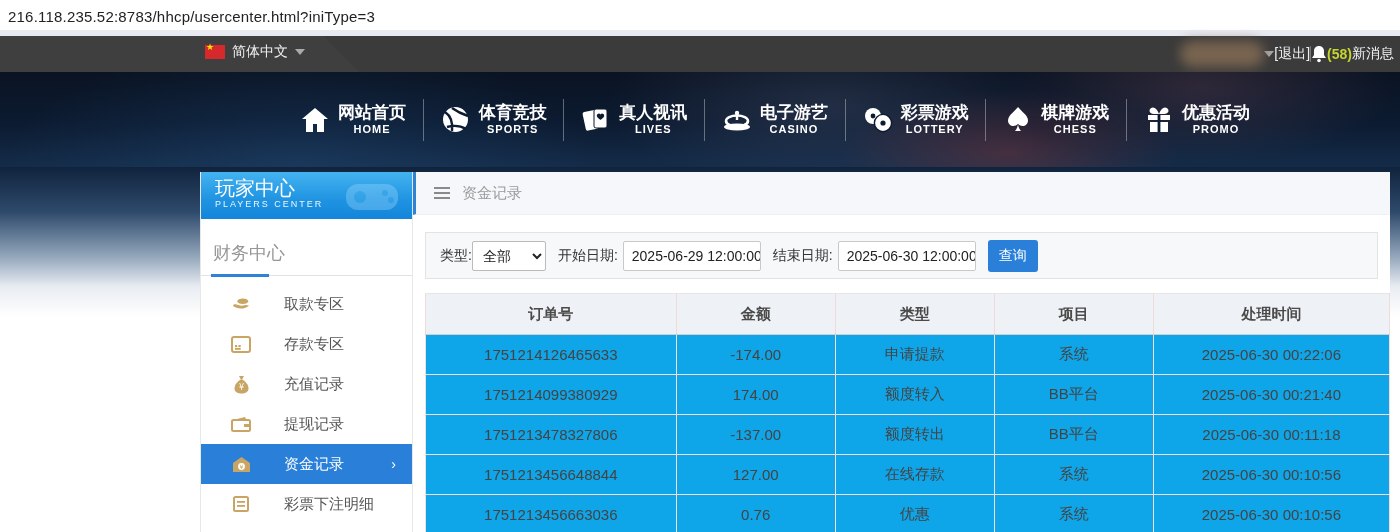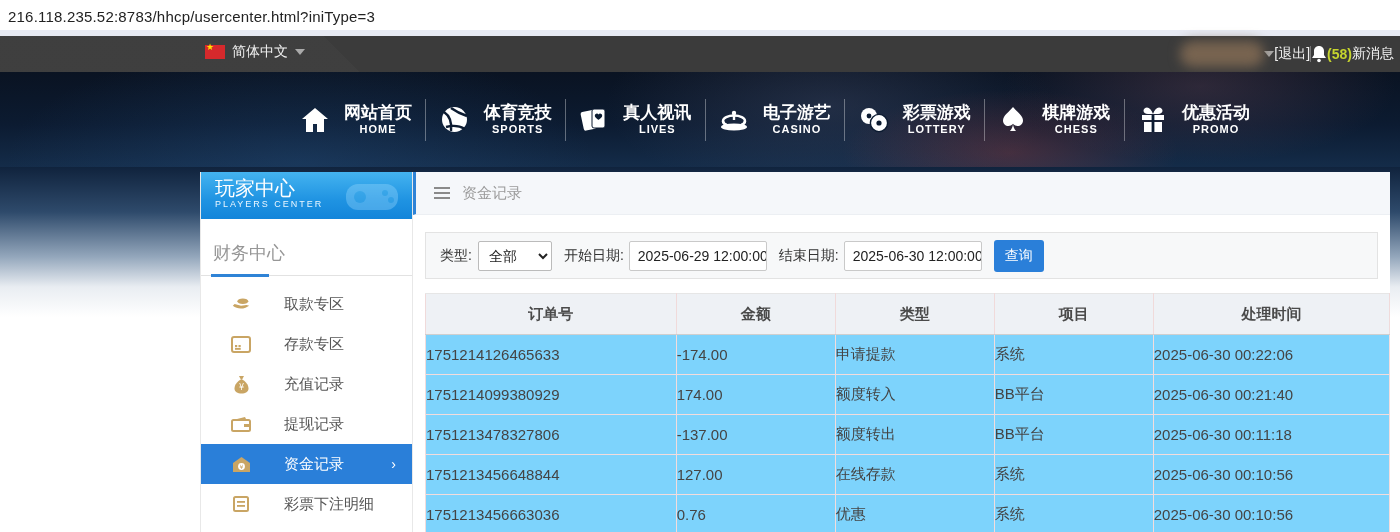--- a/index.html
+++ b/index.html
@@ -32,21 +32,21 @@
   .navbar { position:absolute; left:0; top:72px; width:1400px; height:95px;
     background:
       radial-gradient(240px 90px at 1010px 85%, rgba(150,60,60,.38), transparent 70%),
       radial-gradient(280px 110px at 1200px 15%, rgba(120,80,95,.32), transparent 70%),
       radial-gradient(320px 130px at 830px 35%, rgba(75,85,115,.35), transparent 70%),
       radial-gradient(420px 170px at 300px 95%, rgba(40,85,135,.30), transparent 70%),
       linear-gradient(180deg,#0a1322 0%, #0c1b31 55%, #142c49 100%);
   }
   .nav-strip { position:absolute; left:300px; top:0; width:950px; height:95px;
                display:flex; align-items:center; justify-content:space-between; }
-  .nav-item { display:flex; align-items:center; gap:14px; cursor:pointer; }
+  .nav-item { display:flex; align-items:center; gap:8px; cursor:pointer; }
   .nav-icon { width:30px; height:30px; display:flex; align-items:center; justify-content:center; }
   .nav-icon svg { display:block; }
   .nav-labels { display:flex; flex-direction:column; align-items:center; line-height:1.25; }
   .nav-zh { font-size:17px; font-weight:bold; color:#fff; }
   .nav-en { font-size:11px; font-weight:bold; color:#fff; letter-spacing:1px; }
   .nav-divider { width:1px; height:42px; background:rgba(255,255,255,.35); }
 
   
   .page-bg { position:absolute; left:0; top:167px; width:1400px; height:365px;
     background:linear-gradient(180deg,#10233d 0px,#2e4a6b 45px,#94a7bc 90px,#e9edf2 120px,#ffffff 150px); }
@@ -74,35 +74,35 @@
   .content { position:absolute; left:413px; top:172px; width:977px; height:360px; background:#fff; }
   .crumb-row { position:relative; height:43px; background:#f5f7fa; border-left:3px solid #2f83d6;
                border-bottom:1px solid #eceff3; display:flex; align-items:center; padding-left:18px; gap:12px; }
   .hamburger { width:16px; display:flex; flex-direction:column; gap:3px; cursor:pointer; }
   .hamburger span { height:2px; background:#8a8a8a; }
   .crumb-title { font-size:15px; color:#9a9a9a; }
 
   .filter-bar { position:absolute; left:12px; top:60px; width:953px; height:47px; background:#f7f8f9;
                 border:1px solid #e3e3e3; display:flex; align-items:center; padding-left:14px; }
   .f-label { font-size:14px; color:#333;text-align:center; }
-  .type-select { width:74px; height:30px; margin-left:6px; border:1px solid #bbb; border-radius:2px;
+  .type-select { width:74px; height:30px; border:1px solid #bbb; border-radius:2px;
                  background:#fff; font-size:14px; color:#222; padding-left:6px;
                  font-family:"Liberation Sans",sans-serif; }
   .date-input { width:138px; height:30px; border:1px solid #c9c9c9; border-radius:2px; background:#fff;
                 font-size:14px; color:#222; text-align:left; padding-left:8px; margin-left:5px;
                 font-family:"Liberation Sans",sans-serif; }
   .gap1 { margin-left:12px; }
   .search-btn { width:50px; height:32px; margin-left:12px; background:#2a7fd9; color:#fff; border:none;
                 border-radius:3px; font-size:14px; cursor:pointer; font-family:"Liberation Sans",sans-serif; }
 
   
   .fund-table { position:absolute; left:12px; top:121px; width:965px; border-collapse:collapse; table-layout:fixed; }
   .fund-table th { height:41px; background:#eef1f5; font-size:15px; font-weight:bold; color:#4a4a4a;
                    border:1px solid #f0dada; border-top:1px solid #e6e6e6; border-bottom:1px solid #cfcfcf; text-align:center; }
-  .fund-table td { height:40px; background:#7dd3fc; font-size:15px; color:#444; 
+  .fund-table td { height:40px; background:#0ea5e9; font-size:15px; color:#444; text-align:center;
                    border:1px solid #f3dcdc; }
   .col-order { width:26%; } .col-amt { width:16.5%; } .col-type { width:16.5%; }
   .col-item { width:16.5%; } .col-time { width:24.5%; }
 </style>
 </head>
 <body>
 
 <div class="urlbar">
   <span class="url">216.118.235.52:8783/hhcp/usercenter.html?iniType=3</span>
 </div>

